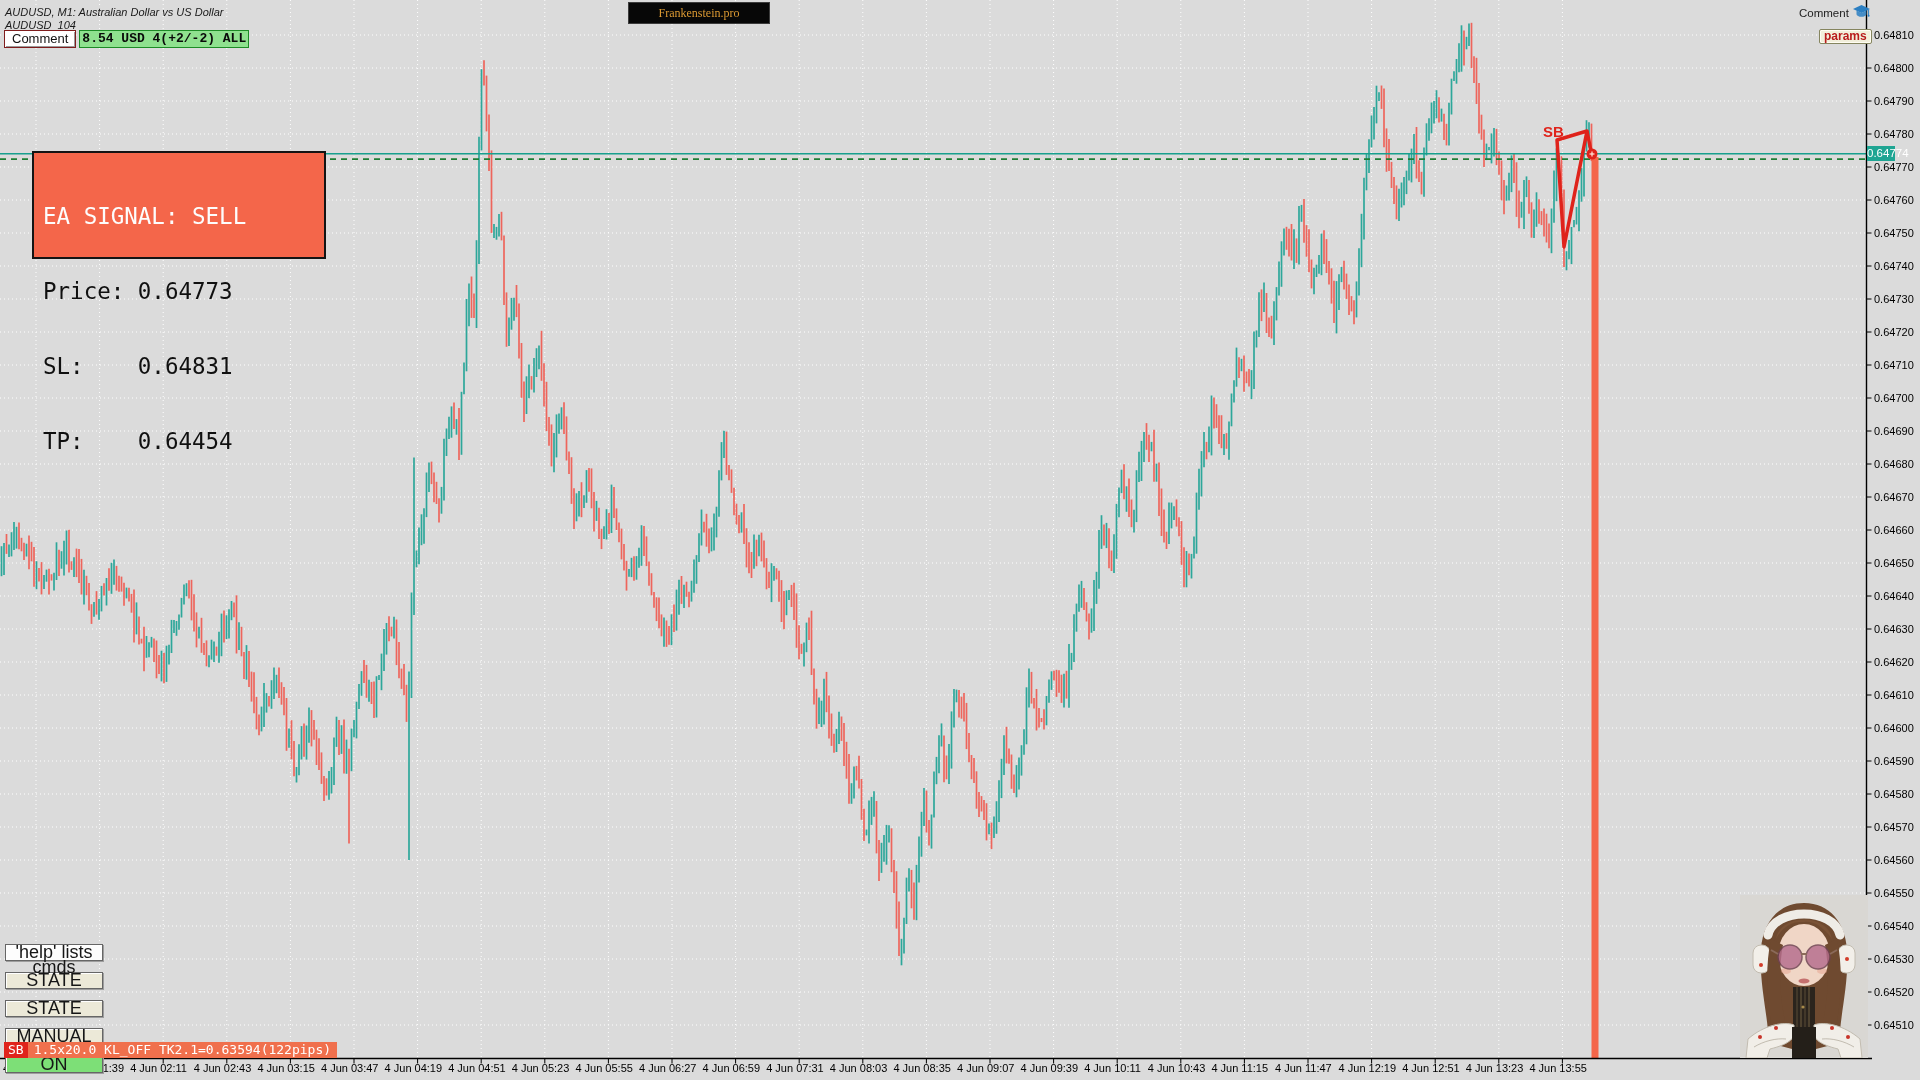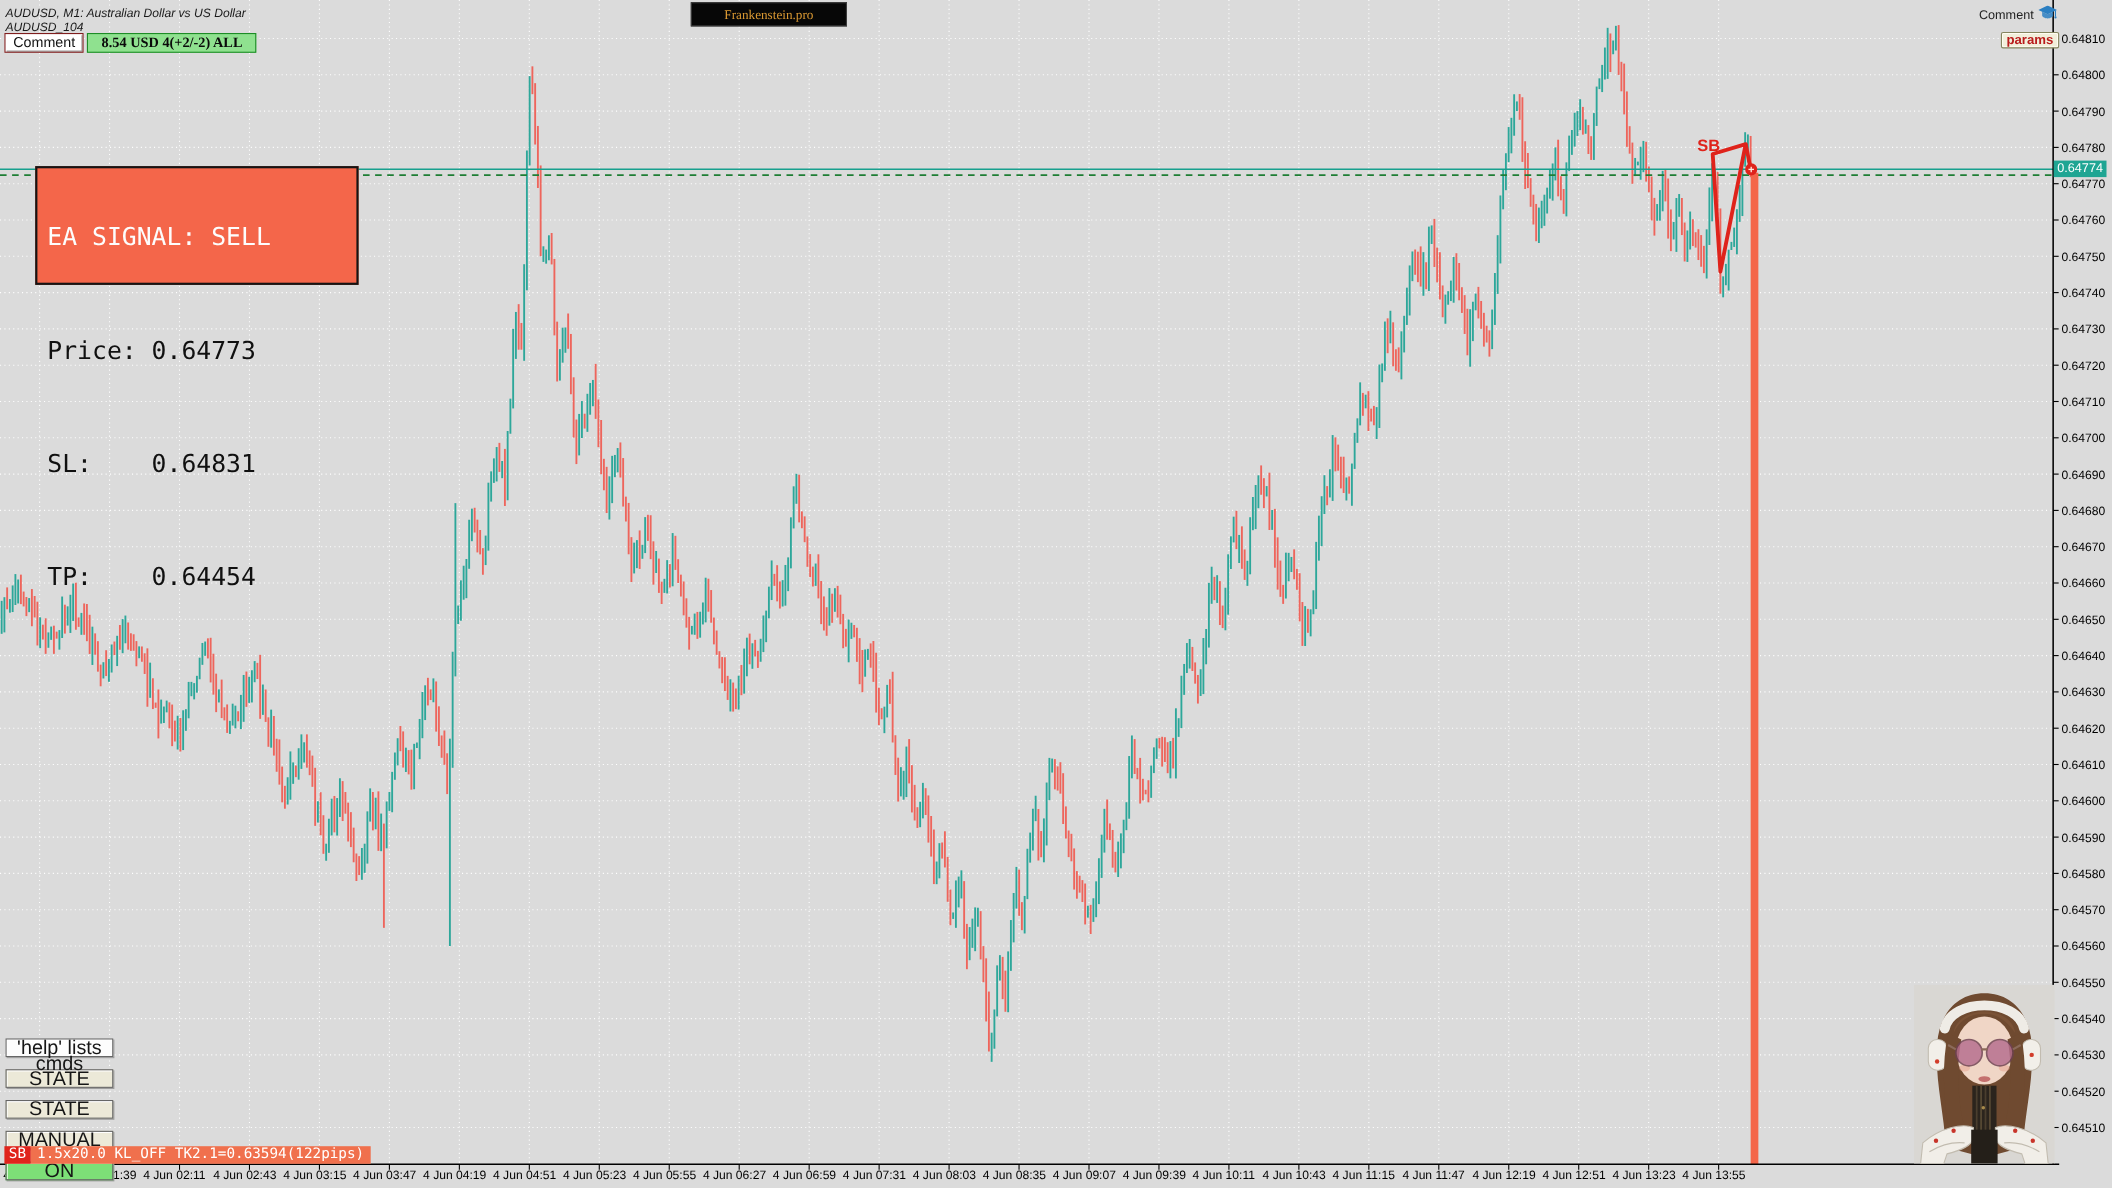--- a/index.html
+++ b/index.html
@@ -11,58 +11,58 @@
   .overlay{position:absolute;z-index:5;}
   
   .title-block{left:5px;top:6px;line-height:13px;font-size:11px;color:#1a1a1a;font-style:italic;}
   
   .account-row{left:4px;top:30px;display:flex;gap:3px;align-items:stretch;}
   .comment-btn{
     background:#fff;border:1px solid #7f1d1d;padding:0 7px;font-size:13px;line-height:16px;
     box-shadow:inset 1px 1px 0 #fff,inset -1px -1px 0 #9a9a9a;cursor:default;
   }
   .summary-box{
-    background:#8fe18f;border:1px solid #1d8c26;padding:0 12px;
-    font-family:Liberation Serif, serif;font-weight:bold;font-size:13px;line-height:16px;color:#0a0a0a;
+    background:#8fe18f;border:1px solid #1d8c26;padding:0 2px;
+    font-family:Liberation Mono, monospace;font-weight:bold;font-size:13px;line-height:16px;color:#0a0a0a;
   }
   
   .banner{
     left:628px;top:2px;width:140px;background:#070707;border:1px solid #3c3c3c;
     color:#dc9a33;font-family:"Liberation Serif",serif;font-size:12px;line-height:20px;text-align:center;
   }
   
   .watermark-row{left:1799px;top:5px;display:flex;align-items:center;gap:4px;font-size:11.5px;color:#222;}
   .params-btn{
     left:1819px;top:29px;background:#f2efdb;border:1px solid #85855f;border-radius:2px;
     font-size:12px;line-height:13px;padding:0 4px;color:#b91c1c;box-shadow:inset 0 0 0 1px #fffdf2;font-weight:bold;
   }
   
   .ea-box{
     left:32px;top:151px;width:281px;height:103px;background:#f4664a;border:2px solid #141414;
     font-family:"DejaVu Sans Mono",monospace;font-size:22.5px;line-height:25px;
     padding:1px 0 0 9px;letter-spacing:0px;white-space:pre;
   }
   .ea-box .t{color:#fdfdfd;}
-  .ea-box .v{color:#101010;margin-top:28px;}
+  .ea-box .v{color:#101010;}
   
   .panel-buttons{left:5px;top:944px;width:98px;}
   .pbtn{
     height:15px;margin-bottom:11px;border:1px solid #666;background:#ece9d8;
     font-size:18px;line-height:15px;text-align:center;color:#161616;
     box-shadow:inset 1px 1px 0 #ffffff,1px 1px 0 #9d9d9d;cursor:default;
   }
   .pbtn.white{background:#fdfdfd;}
   .pbtn.green{background:#7ddf77;}
   
   .status-bar{left:4px;top:1042px;display:flex;height:16px;font-family:"DejaVu Sans Mono",monospace;font-size:13px;line-height:16px;color:#fff;}
   .sb-badge{background:#e0241c;padding:0 4px;}
   .sb-text{background:#f0704d;padding:0 6px;white-space:pre;}
   
   .price-tag{
-    left:1867px;top:146px;width:48px;height:15px;background:#1fa593;color:#fff;
+    left:1867px;top:146px;width:28px;height:15px;background:#1fa593;color:#fff;
     font-size:11.5px;line-height:15px;text-align:center;
   }
   
   .avatar-wrap{left:1740px;top:895px;width:128px;height:163px;overflow:hidden;z-index:4;}
 </style>
 </head>
 <body>
 
 <svg id="main-svg" width="1920" height="1080">
     <rect x="0" y="0" width="1920" height="1080" fill="#dbdbdb"></rect>

